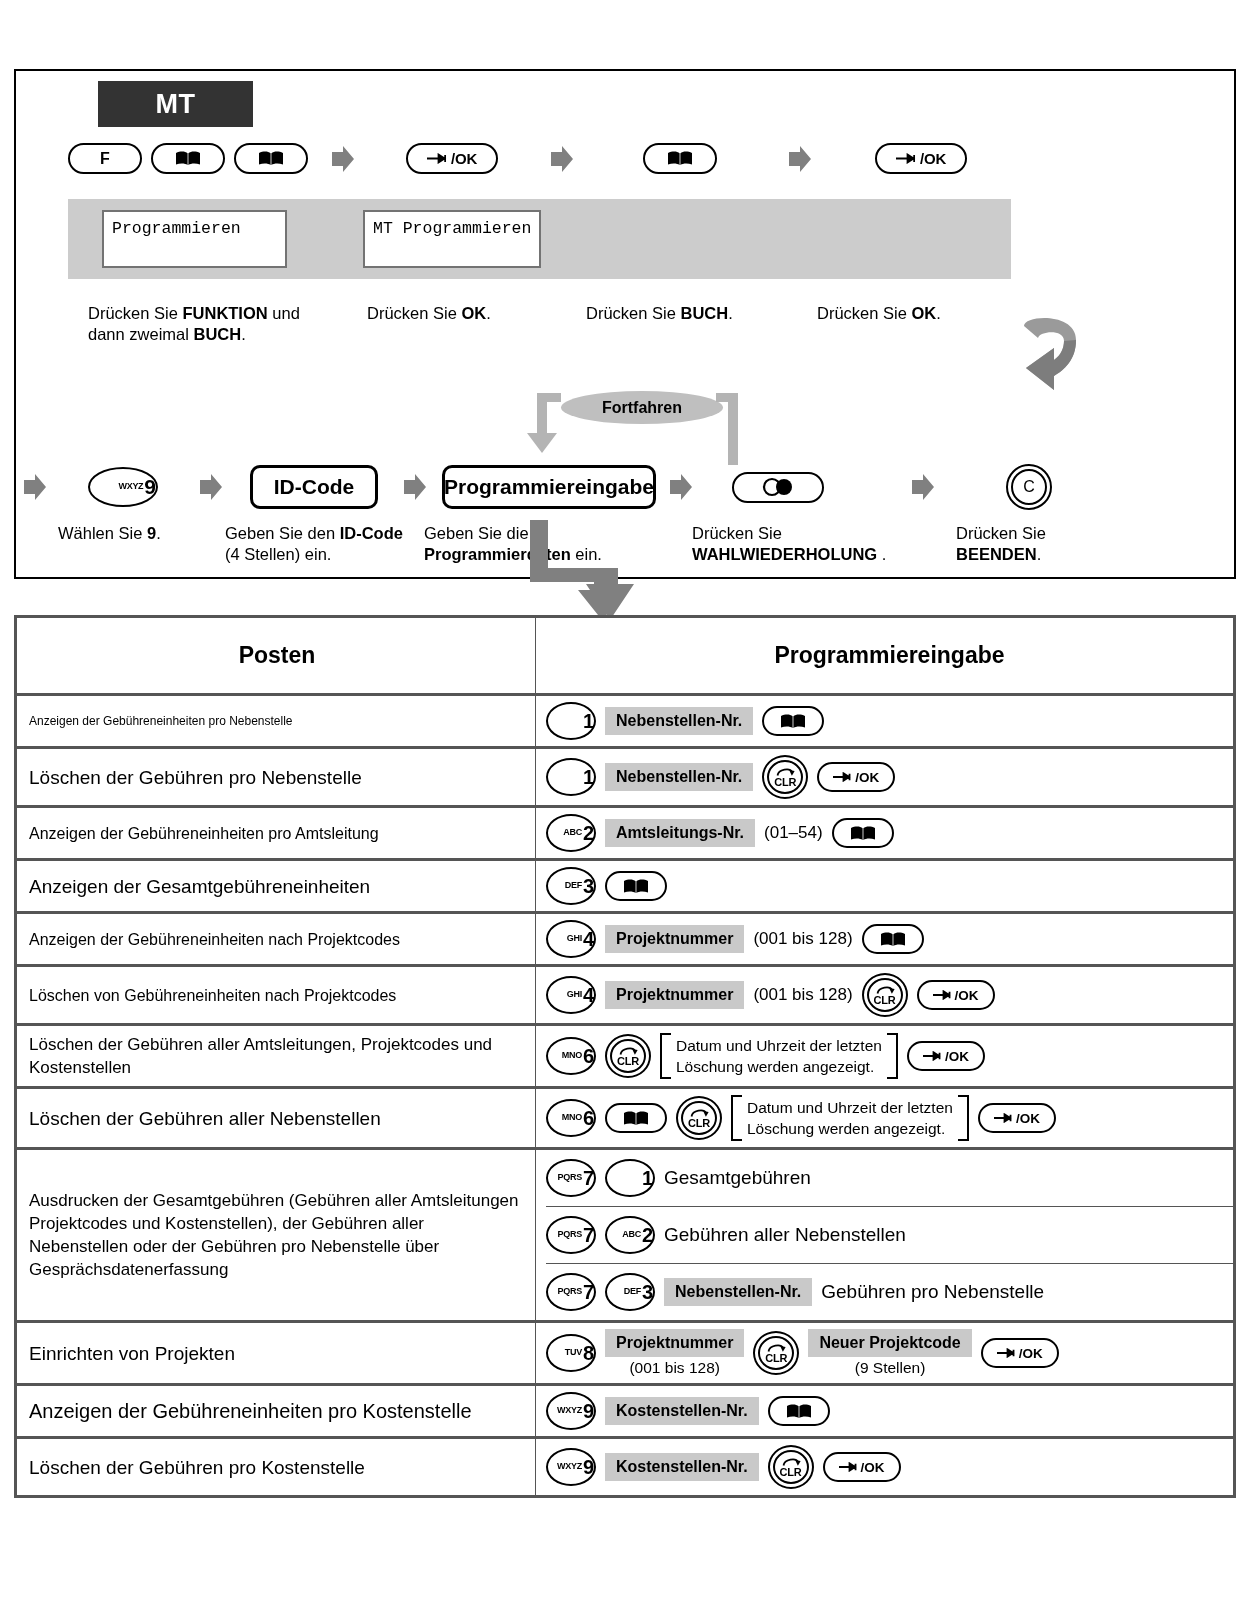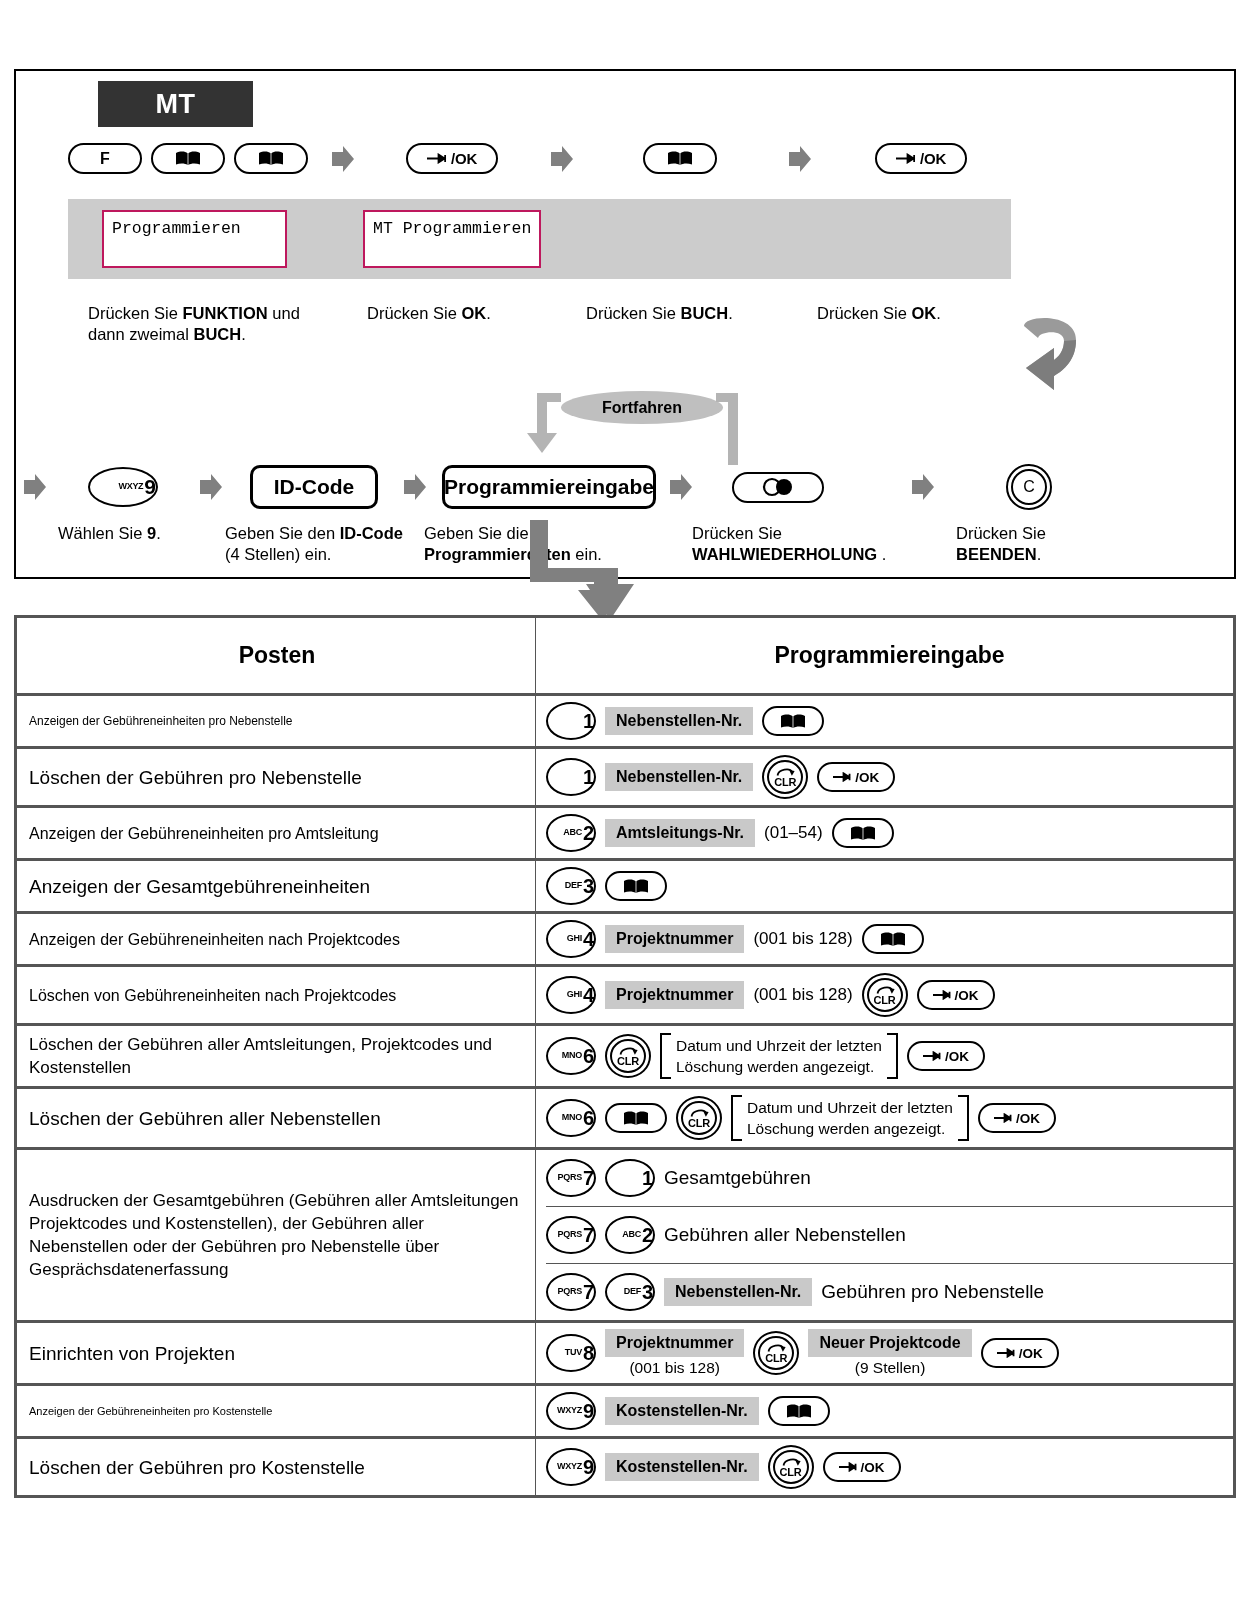--- a/index.html
+++ b/index.html
@@ -45,21 +45,21 @@
 
   
   .book{display:inline-block;width:26px;height:17px;position:relative;}
   .book svg{display:block;}
 
   
   .arrow-r{width:22px;height:26px;}
 
   
   #lcd-band{position:absolute;left:52px;top:128px;width:943px;height:80px;background:#cccccc;}
-  .lcd{position:absolute;border:2px solid #be185d;background:#fff;box-sizing:border-box;
+  .lcd{position:absolute;border:2px solid #737373;background:#fff;box-sizing:border-box;
        font-family:"Liberation Mono",monospace;font-size:16.5px;
        padding:7px 0 0 8px;height:58px;}
 
   .cap{position:absolute;font-size:16.5px;line-height:21px;}
   .cap b{font-weight:bold;}
 
   
   #fortfahren{position:absolute;left:545px;top:320px;width:162px;height:33px;
               background:#bfbfbf;border-radius:50%;
               display:flex;align-items:center;justify-content:center;
@@ -579,21 +579,21 @@
             <span class="btn-pill k-ok">
               <svg viewBox="0 0 26 12" width="21" height="10" style="margin-right:1px">
                 <path d="M0 6 L17 6 M13 1.5 L20 6 L13 10.5 Z M20.5 2 L20.5 10" stroke="#000" stroke-width="2.2" fill="#000"></path>
               </svg>
               <span style="font-weight:bold">/OK</span>
             </span>
           </span>
         </td>
       </tr>
       <tr class="thick">
-        <td class="c1" style="font-size:11px">Anzeigen der Gebühreneinheiten pro Kostenstelle</td>
+        <td class="c1" style="font-size:20px">Anzeigen der Gebühreneinheiten pro Kostenstelle</td>
         <td class="c2">
           <span class="seq">
             <span class="key-oval k-circ">
               <span class="lts">WXYZ</span>
               <span class="dig">9</span>
             </span>
             <span class="tag">Kostenstellen-Nr.</span>
             <span class="btn-pill k-book">
               <span class="book">
                 <svg viewBox="0 0 26 17" width="26" height="17">

